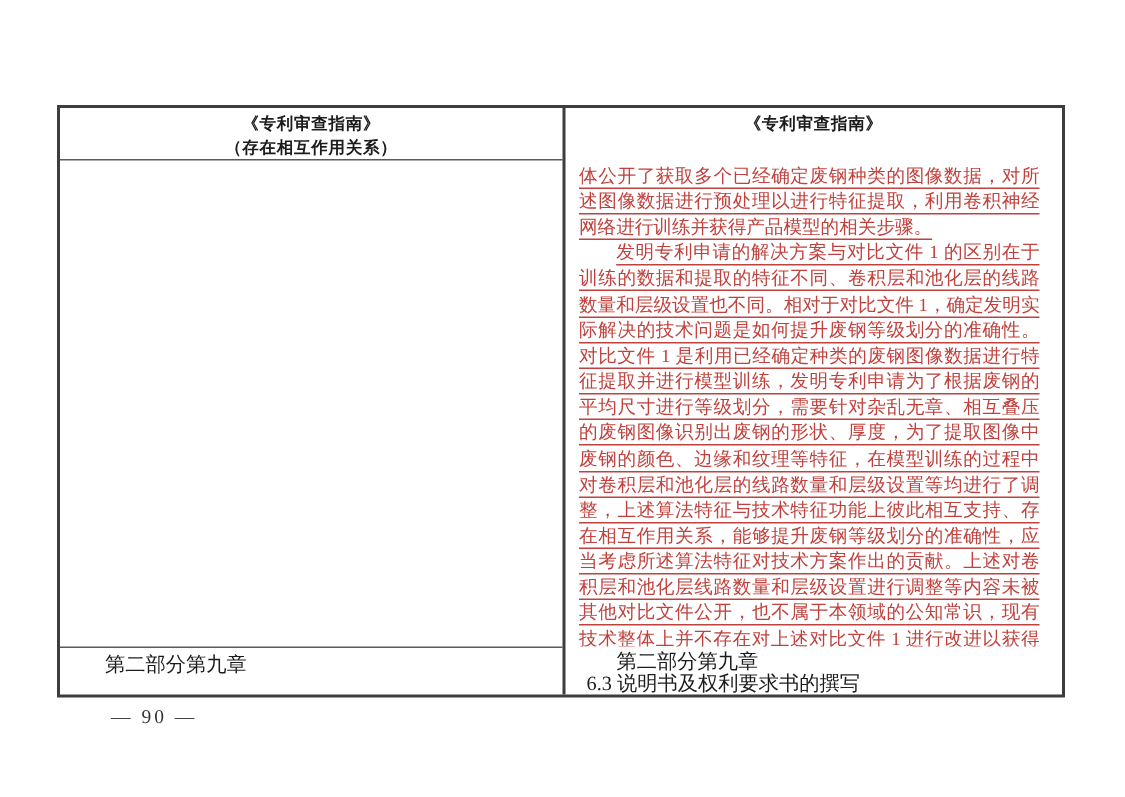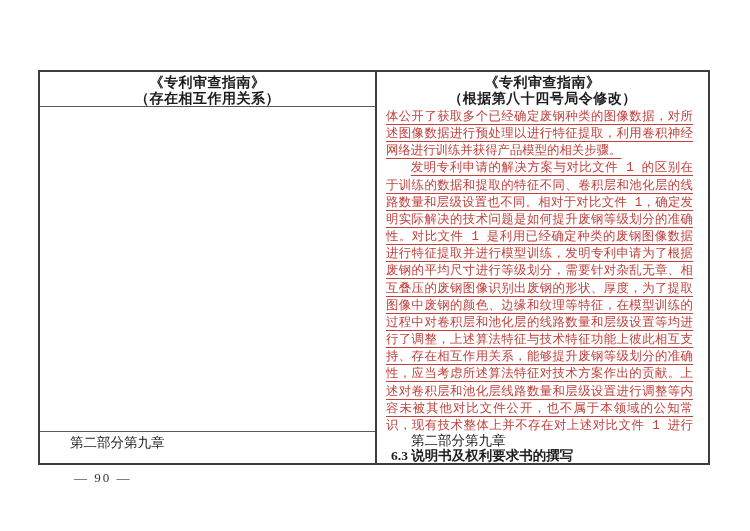--- a/index.html
+++ b/index.html
@@ -35,33 +35,32 @@
     flex:1;
     border-left:2px solid var(--border-strong);
     display:flex; flex-direction:column;
   }
 
   .header-cell{
     height:35px;
     text-align:center;
     padding-top:3px;
     font-weight:bold;
-    font-size:14px;
+    font-size:11px;
     line-height:16px;
     letter-spacing:0.5px;
   }
   .left-col .header-cell{ border-bottom:1px solid var(--border-light); }
 
   .body-cell-left{ flex:1; }
 
   .body-cell-right{
     height:326px;
     padding:2px 15px 0 9px;
     overflow:hidden;
-    font-family:Liberation Mono, monospace;
   }
   .red-para{
     color:var(--red);
     font-size:12.4px;
     line-height:17.15px;
     text-align:justify;
     text-align-last:left;
     text-decoration:underline;
     text-decoration-thickness:1px;
     text-underline-offset:3.5px;
@@ -77,21 +76,21 @@
     height:32px;
     padding-top:2px;
   }
   .footer-text{
     font-weight:normal;
     font-size:13.5px;
     line-height:15px;
     color:var(--ink);
   }
   .fr1{ padding-left:34px; }
-  .fr2{ padding-left:14px; font-weight:bold; }
+  .fr2{ padding-left:14px; font-weight:normal; }
 
   .page-number{
     position:absolute;
     left:74px; top:470px;
     font-size:13px;
     letter-spacing:2px;
     color:#333;
   }
 </style>
 </head>
@@ -108,21 +107,20 @@
       </div>
       <div class="body-cell-left"></div>
       <div class="footer-cell-left">
         <div class="footer-text">第二部分第九章</div>
       </div>
     </div>
 
     <div class="col right-col">
       <div class="header-cell">
         <div>《专利审查指南》</div>
-        <div>（根据第八十四号局令修改）</div>
       </div>
       <div class="body-cell-right">
         <p class="red-para">体公开了获取多个已经确定废钢种类的图像数据，对所述图像数据进行预处理以进行特征提取，利用卷积神经网络进行训练并获得产品模型的相关步骤。</p>
         <p class="red-para indent">发明专利申请的解决方案与对比文件 1 的区别在于训练的数据和提取的特征不同、卷积层和池化层的线路数量和层级设置也不同。相对于对比文件 1，确定发明实际解决的技术问题是如何提升废钢等级划分的准确性。对比文件 1 是利用已经确定种类的废钢图像数据进行特征提取并进行模型训练，发明专利申请为了根据废钢的平均尺寸进行等级划分，需要针对杂乱无章、相互叠压的废钢图像识别出废钢的形状、厚度，为了提取图像中废钢的颜色、边缘和纹理等特征，在模型训练的过程中对卷积层和池化层的线路数量和层级设置等均进行了调整，上述算法特征与技术特征功能上彼此相互支持、存在相互作用关系，能够提升废钢等级划分的准确性，应当考虑所述算法特征对技术方案作出的贡献。上述对卷积层和池化层线路数量和层级设置进行调整等内容未被其他对比文件公开，也不属于本领域的公知常识，现有技术整体上并不存在对上述对比文件 1 进行改进以获得发明专利申请的技术方案的启示，要求保护的发明技术方案具备创造性。</p>
       </div>
       <div class="footer-cell-right">
         <div class="footer-text fr1">第二部分第九章</div>
         <div class="footer-text fr2">6.3 说明书及权利要求书的撰写</div>
       </div>
     </div>

